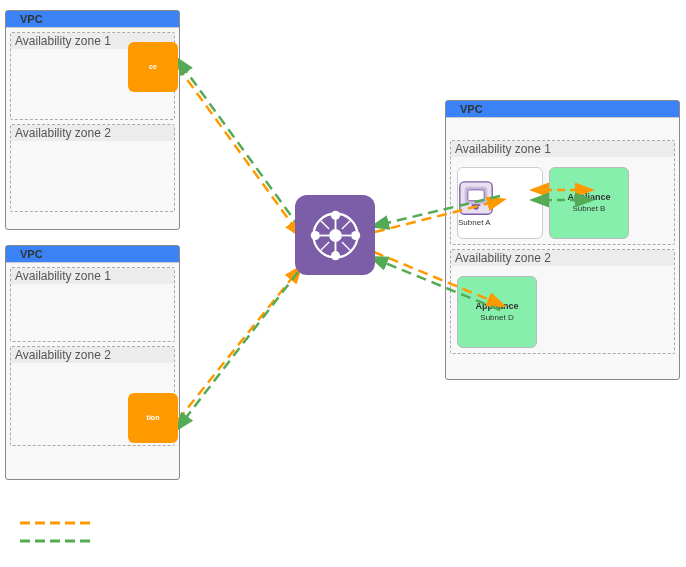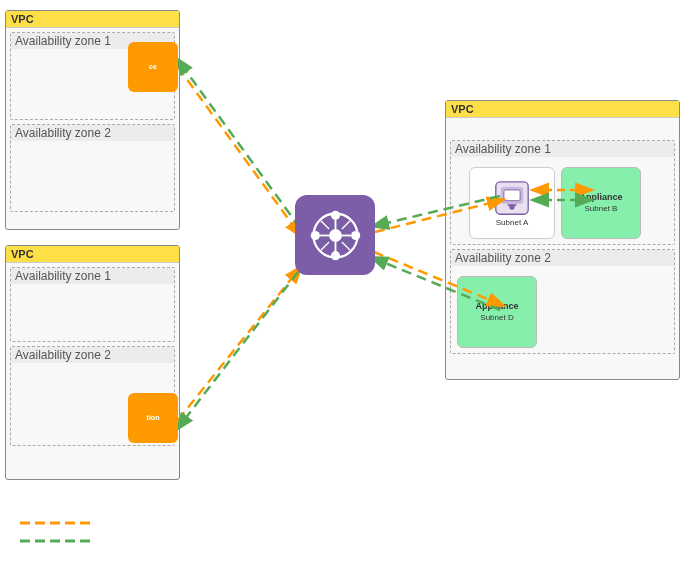--- a/index.html
+++ b/index.html
@@ -21,22 +21,22 @@
     .vpc-box {
       position: absolute;
       border: 1.5px solid #888;
       background: #f8f8f8;
       border-radius: 3px;
     }
     .vpc-label {
       font-size: 11px;
       font-weight: bold;
       color: #333;
-      padding: 2px 5px;
-      background: #fde047;
+      padding: 2px 14px;
+      background: #3b82f6;
       border-bottom: 1px solid #ccc;
     }
     .az-box {
       border: 1.5px dashed #aaa;
       margin: 4px;
       border-radius: 2px;
       position: relative;
     }
     .az-label {
       font-size: 12px;
@@ -116,27 +116,26 @@
       gap: 6px;
       padding: 6px 6px 4px 6px;
       margin-top: 4px;
     }
     .subnet-box {
       background: #fff;
       border: 1px solid #ccc;
       border-radius: 6px;
       display: flex;
       flex-direction: column;
-      align-items: center;
+      align-items: flex-start;
       justify-content: center;
       width: 86px; height: 72px;
       font-size: 8px;
       color: #333;
       text-align: center;
-      margin-left: 12px;
     }
     .subnet-icon {
       width: 36px; height: 36px;
       margin-bottom: 2px;
     }
     .appliance-box {
       background: #86efac;
       border: 1px solid #bbb;
       border-radius: 6px;
       display: flex;

